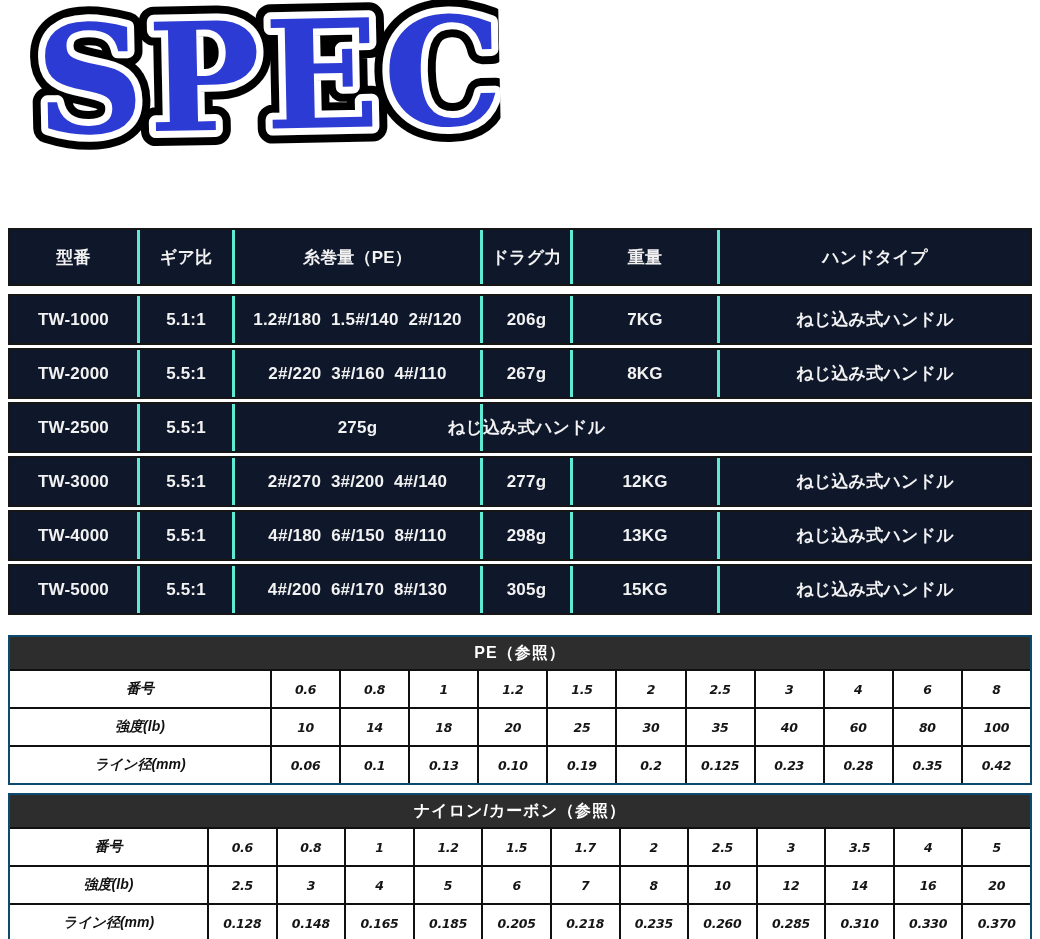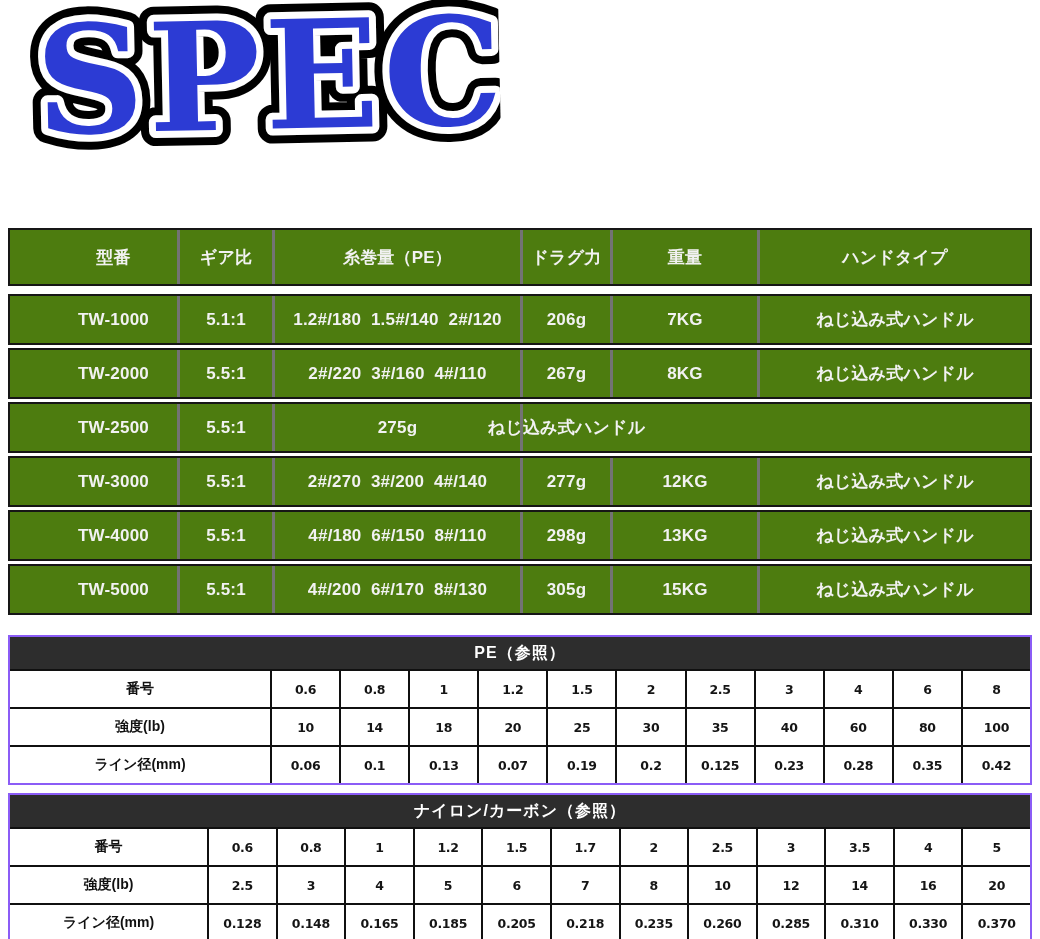--- a/index.html
+++ b/index.html
@@ -11,50 +11,49 @@
 
   
   .title-wrap { height:228px; box-sizing:border-box; padding:2px 0 0 18px; }
   .title-svg { transform:rotate(-1.2deg); transform-origin:left top; }
 
   
   .spec-table { margin:0 8px; }
   .spec-row {
     display:grid;
     grid-template-columns:127px 95px 248px 90px 147px 1fr;
-    background:#4d7c0f;
+    background:#0f172a;
     border:2px solid #161616;
     box-sizing:border-box;
     height:51px;
     margin-bottom:3px;
-    padding-left:40px;
   }
   .spec-row.header { height:58px; margin-bottom:8px; }
   .spec-cell {
     display:flex; align-items:center; justify-content:center;
     color:#f2f2f2; font-weight:bold; font-size:17px;
     white-space:pre; letter-spacing:0.2px;
   }
-  .spec-cell + .spec-cell { border-left:3px solid #737373; }
+  .spec-cell + .spec-cell { border-left:3px solid #5eead4; }
   .spec-row.header .spec-cell { font-size:17px; }
 
   
   .ref-table {
     margin:8px 8px 3px 8px;
-    border:2px solid #8b5cf6;
+    border:2px solid #0c4a6e;
     box-sizing:border-box;
     background:#ffffff;
   }
   .ref-table.pe { margin-top:20px; }
   .ref-header {
     background:#2d2d2d; color:#ffffff;
     font-weight:bold; font-size:16px; letter-spacing:1px;
     height:32px; line-height:32px; text-align:center;
   }
-  .ref-row { display:flex; border-top:2px solid #101010; height:36px; }
+  .ref-row { display:flex; border-top:2px solid #101010; height:36px;font-style:italic; }
   .ref-label {
     display:flex; align-items:center; justify-content:center;
     font-weight:bold; font-size:14px; color:#111;
     box-sizing:border-box;
   }
   .pe .ref-label { width:260px; }
   .nylon .ref-label { width:197px; }
   .ref-cells { flex:1; display:grid; grid-auto-flow:column; grid-auto-columns:1fr; }
   .ref-cell {
     display:flex; align-items:center; justify-content:center;
@@ -165,21 +164,21 @@
         <div class="ref-cell">80</div>
         <div class="ref-cell">100</div>
       </div>
   </div>
   <div class="ref-row">
     <div class="ref-label">ライン径(mm)</div>
     <div class="ref-cells">
         <div class="ref-cell">0.06</div>
         <div class="ref-cell">0.1</div>
         <div class="ref-cell">0.13</div>
-        <div class="ref-cell">0.07</div>
+        <div class="ref-cell">0.10</div>
         <div class="ref-cell">0.19</div>
         <div class="ref-cell">0.2</div>
         <div class="ref-cell">0.125</div>
         <div class="ref-cell">0.23</div>
         <div class="ref-cell">0.28</div>
         <div class="ref-cell">0.35</div>
         <div class="ref-cell">0.42</div>
       </div>
   </div>
 </div>

